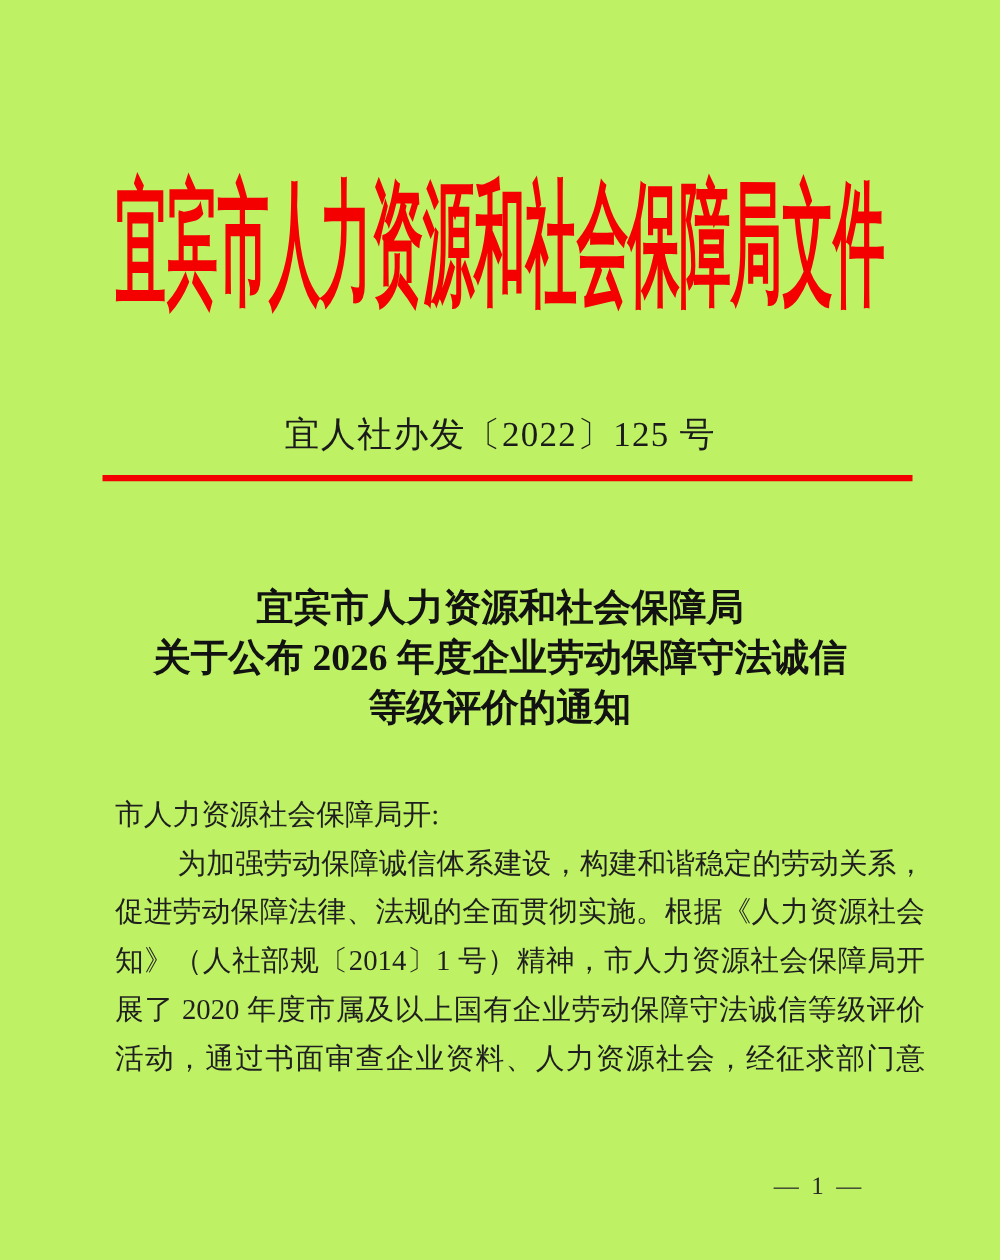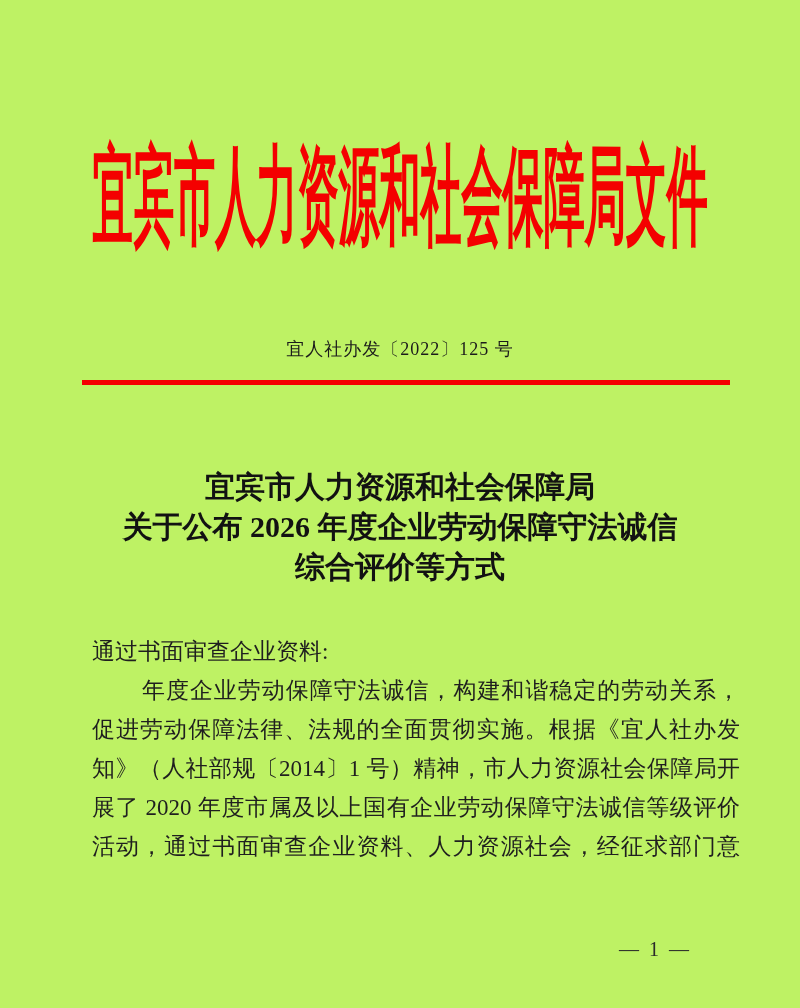--- a/index.html
+++ b/index.html
@@ -33,21 +33,21 @@
     transform-origin: center top;
     letter-spacing: 0;
   }
 
   .doc-number {
     position: absolute;
     top: 335px;
     left: 0;
     width: 800px;
     text-align: center;
-    font-size: 18px;
+    font-size: 28px;
     line-height: 28px;
     color: #1b1b1b;
     letter-spacing: 1px;
   }
 
   .red-line {
     position: absolute;
     top: 380px;
     left: 82px;
     width: 648px;
@@ -104,27 +104,27 @@
     <span class="red-header-text">宜宾市人力资源和社会保障局文件</span>
   </div>
 
   <div class="doc-number">宜人社办发〔2022〕125 号</div>
 
   <div class="red-line"></div>
 
   <div class="doc-title">
     <div>宜宾市人力资源和社会保障局</div>
     <div>关于公布 2026 年度企业劳动保障守法诚信</div>
-    <div>综合评价等方式</div>
+    <div>等级评价的通知</div>
   </div>
 
   <div class="doc-body">
-    <div class="line salutation">通过书面审查企业资料:</div>
-    <div class="line j indent">年度企业劳动保障守法诚信，构建和谐稳定的劳动关系，</div>
-    <div class="line j">促进劳动保障法律、法规的全面贯彻实施。根据《宜人社办发</div>
+    <div class="line salutation">市人力资源社会保障局开:</div>
+    <div class="line j indent">为加强劳动保障诚信体系建设，构建和谐稳定的劳动关系，</div>
+    <div class="line j">促进劳动保障法律、法规的全面贯彻实施。根据《人力资源社会</div>
     <div class="line j">知》（人社部规〔2014〕1 号）精神，市人力资源社会保障局开</div>
     <div class="line j">展了 2020 年度市属及以上国有企业劳动保障守法诚信等级评价</div>
     <div class="line j">活动，通过书面审查企业资料、人力资源社会，经征求部门意</div>
   </div>
 
   <div class="page-number">— 1 —</div>
 
 </div>
 
 </body></html>

